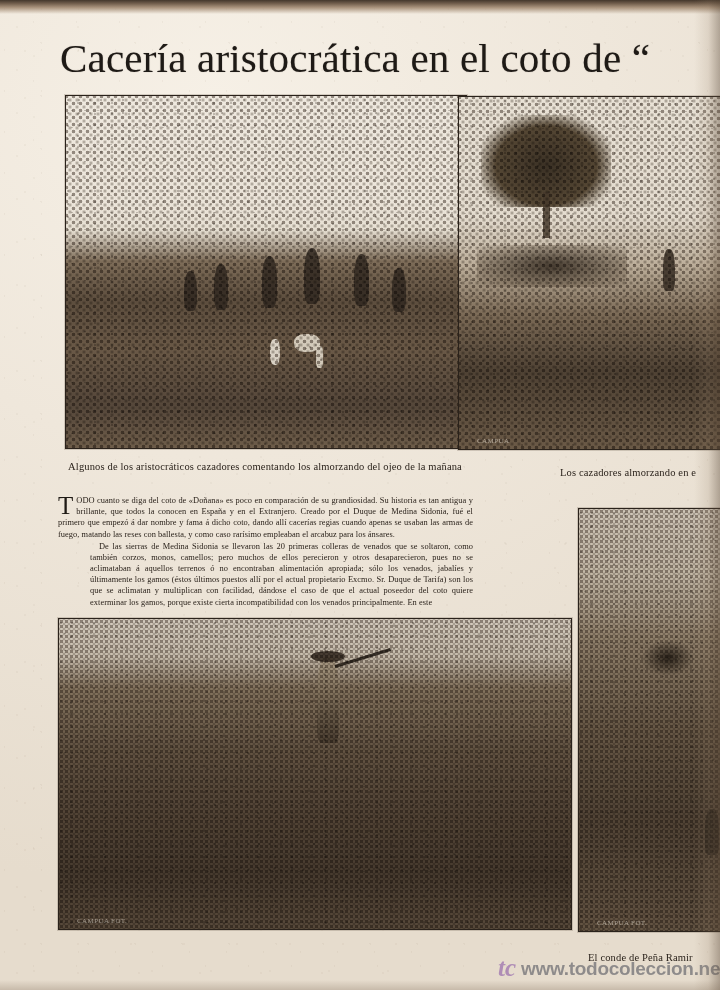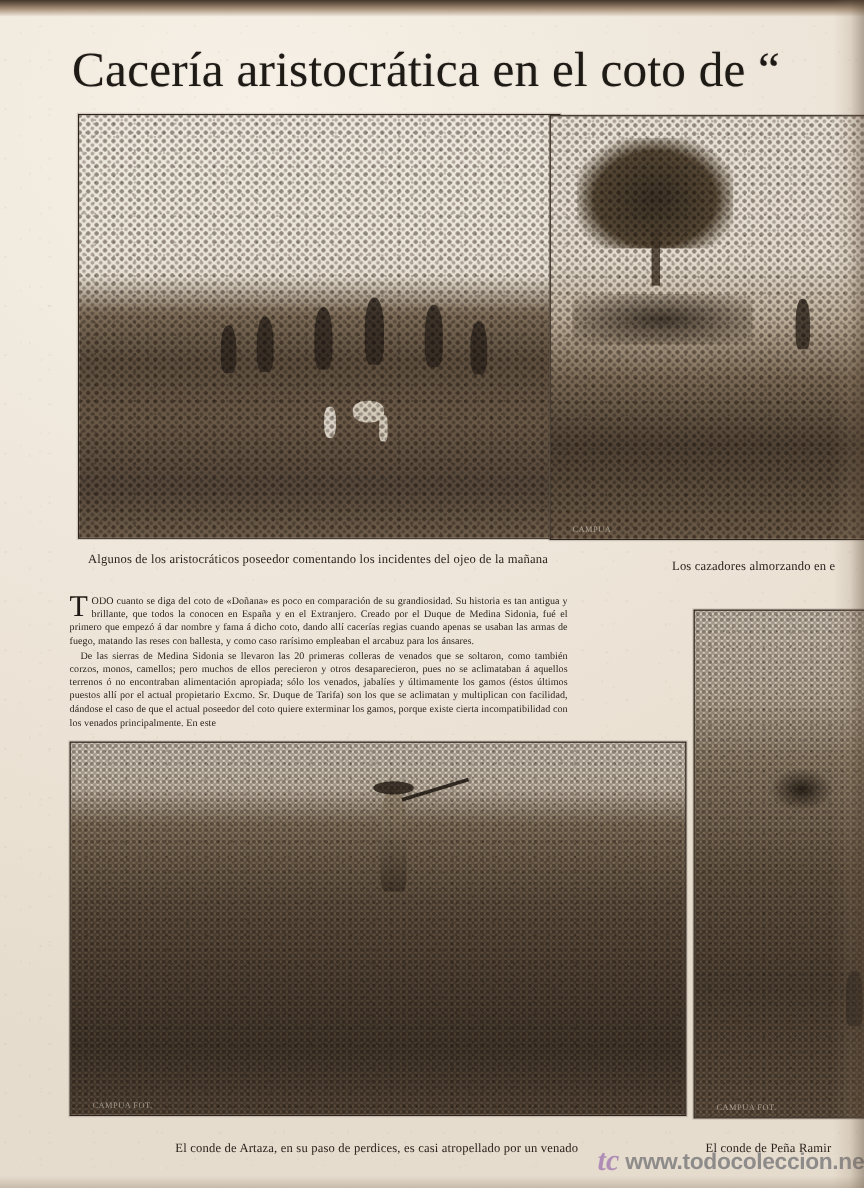--- a/index.html
+++ b/index.html
@@ -154,21 +154,21 @@
   
   #article{
     position:absolute;left:58px;top:495px;width:415px;
     font-family:"Liberation Serif", serif;
     font-size:8.4px;line-height:1.33;
     color:#2a221b;
     text-align:justify;
     letter-spacing:.05px;
   }
   #article p{margin:0 0 1px 0;}
-  #article p.indent{text-indent:9px;}
+  #article p.indent{text-indent:9px;margin-left:32px;}
   .dropcap{
     float:left;
     font-size:25px;line-height:19px;
     padding:1px 3px 0 0;
     color:#1f1a15;
     font-family:"Liberation Serif", serif;
   }
 
   
   #watermark{
@@ -246,23 +246,22 @@
     <div class="ht">
       <div class="tone"></div>
       <div style="position:absolute;left:64px;top:132px;width:50px;height:34px;background:radial-gradient(ellipse at 50% 50%, #332a20 0%, rgba(90,76,58,0) 75%);"></div>
       <div style="position:absolute;left:126px;top:300px;width:14px;height:46px;background:#3a3026;border-radius:42% 42% 20% 20%;opacity:.8;"></div>
       <div class="screen fine"></div>
       <div class="grit"></div>
     </div>
     <span class="sig">CAMPUA FOT.</span>
   </div>
 
-  <div class="caption" id="cap1">Algunos de los aristocráticos poseedor  comentando los  incidentes del ojeo de la mañana</div>
+  <div class="caption" id="cap1">Algunos de los aristocráticos cazadores  comentando los  almorzando del ojeo de la mañana</div>
   <div class="caption" id="cap2">Los cazadores almorzando en e</div>
-  <div class="caption" id="cap3">El conde de Artaza, en su paso de perdices, es casi atropellado por un venado</div>
   <div class="caption" id="cap4">El conde de Peña Ramir</div>
 
   <div id="article">
     <p><span class="dropcap">T</span><span>ODO cuanto se diga del coto de «Doñana» es poco en comparación de su grandiosidad. Su historia es tan antigua y brillante, que todos la conocen en España y en el Extranjero. Creado por el Duque de Medina Sidonia, fué el primero que empezó á dar nombre y fama á dicho coto, dando allí cacerías regias cuando apenas se usaban las armas de fuego, matando las reses con ballesta, y como caso rarísimo empleaban el arcabuz para los ánsares.</span></p>
     <p class="indent">De las sierras de Medina Sidonia se llevaron las 20 primeras colleras de venados que se soltaron, como también corzos, monos, camellos; pero muchos de ellos perecieron y otros desaparecieron, pues no se aclimataban á aquellos terrenos ó no encontraban alimentación apropiada; sólo los venados, jabalíes y últimamente los gamos (éstos últimos puestos allí por el actual propietario Excmo. Sr. Duque de Tarifa) son los que se aclimatan y multiplican con facilidad, dándose el caso de que el actual poseedor del coto quiere exterminar los gamos, porque existe cierta incompatibilidad con los venados principalmente. En este</p>
   </div>
 
   <div id="watermark">
     <span class="wm-logo">tc</span>
     <span class="wm-text">www.todocoleccion.net</span>

